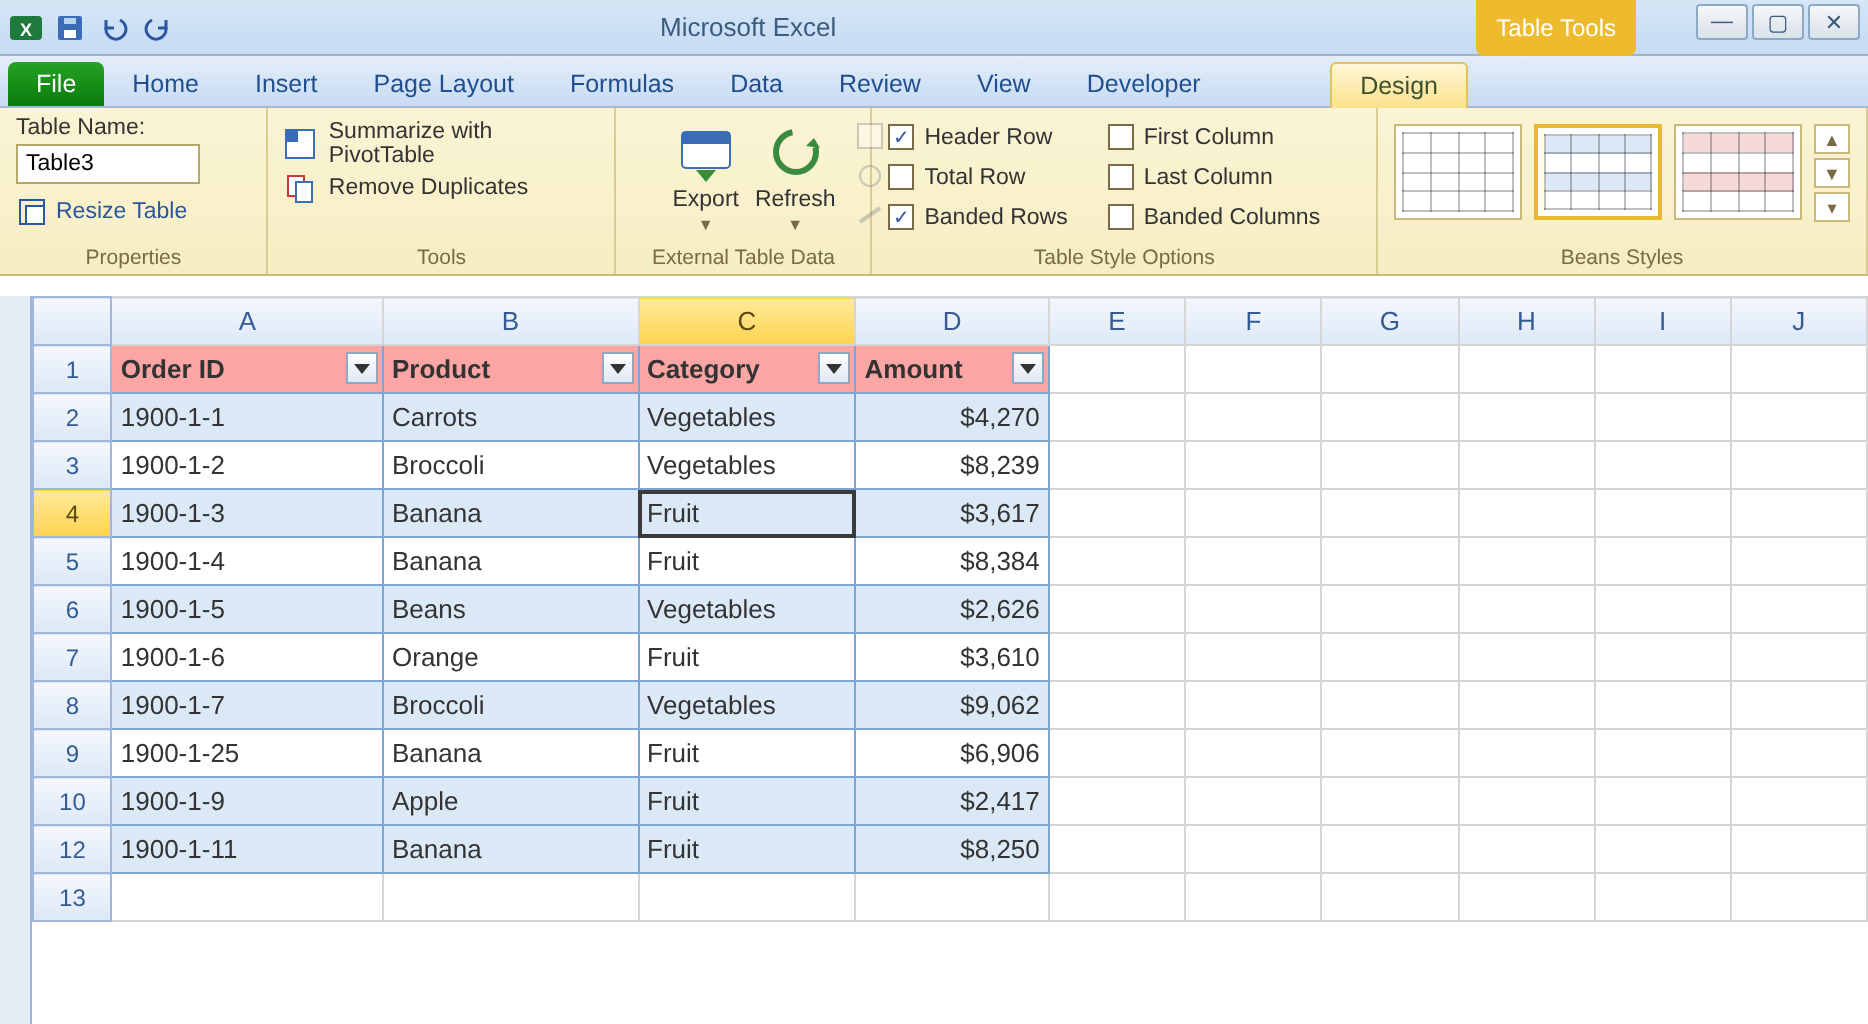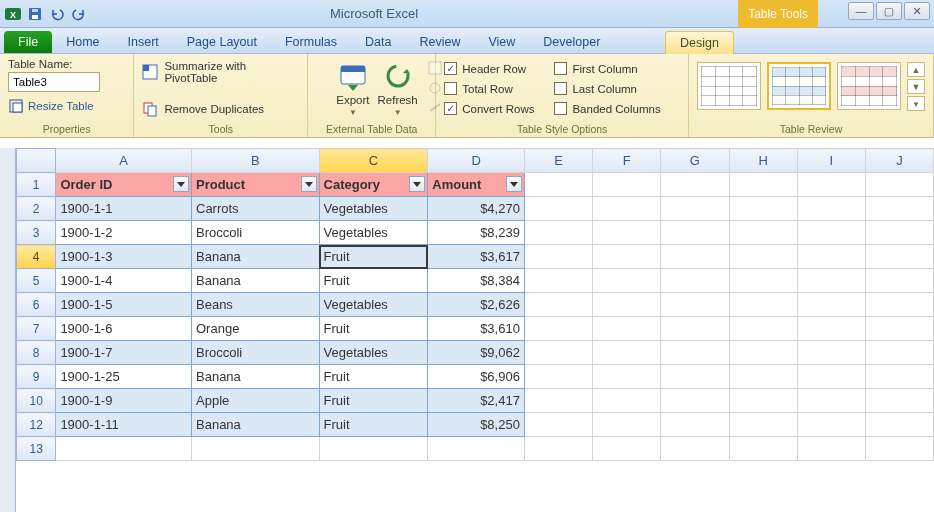--- a/index.html
+++ b/index.html
@@ -27,21 +27,21 @@
   .group-label { position: absolute; bottom: 2px; left: 0; right: 0; text-align: center; font-size: 10.5px; color: #7a6a45; }
 
   
   .prop-body { display: flex; flex-direction: column; gap: 2px; }
   .prop-body .lbl { font-size: 11.5px; color: #333; }
   .prop-body input { width: 92px; height: 20px; border: 1px solid #b5a66b; padding: 0 4px; font-size: 11.5px; background: #fff; }
   .prop-body .resize { display: flex; align-items: center; gap: 4px; color: #2b56a1; font-size: 11.5px; margin-top: 4px; }
   .prop-body .resize .ico { width: 16px; height: 16px; display: inline-block; }
 
   
-  .tools-body { display: flex; flex-direction: column; gap: 17px; padding-top: 2px; }
+  .tools-body { display: flex; flex-direction: column; gap: 2px; padding-top: 2px; }
   .tools-body .item { display: flex; align-items: center; gap: 6px; font-size: 11.5px; color: #333; }
   .tools-body .item .ico { width: 16px; height: 16px; display: flex; align-items: center; justify-content: center; }
 
   
   .etd-body { display: flex; align-items: flex-start; gap: 8px; padding-top: 2px; margin-left: 20px; }
   .bigbtn { display: flex; flex-direction: column; align-items: center; gap: 2px; font-size: 11.5px; color: #333; }
   .bigbtn .bigico { width: 32px; height: 32px; display: flex; align-items: center; justify-content: center; }
   .stackicons { display: flex; flex-direction: column; gap: 4px; }
   .stackicons .sico { width: 18px; height: 16px; display: flex; align-items: center; justify-content: center; opacity: 0.4; }
 
@@ -234,21 +234,21 @@
         <label class="chk">
             <span class="box">✓</span>
             <span>Header Row</span>
           </label>
         <label class="chk">
             <span class="box"></span>
             <span>Total Row</span>
           </label>
         <label class="chk">
             <span class="box">✓</span>
-            <span>Convert Rows</span>
+            <span>Banded Rows</span>
           </label>
       </div>
       <div class="so-col">
         <label class="chk">
             <span class="box"></span>
             <span>First Column</span>
           </label>
         <label class="chk">
             <span class="box"></span>
             <span>Last Column</span>
@@ -353,21 +353,21 @@
               </tr>
             </tbody>
           </table>
         </div>
       <div class="gallery-scroll">
         <div>▲</div>
         <div>▼</div>
         <div>▾</div>
       </div>
     </div>
-    <div class="group-label">Table Review</div>
+    <div class="group-label">Beans Styles</div>
   </div>
 </div>
 
 <div class="sheet">
   <div class="vstrip"></div>
   <div class="grid-wrap">
     <table class="sheet-table">
       <colgroup>
         <col style="width:40px">
           <col class="cA">

